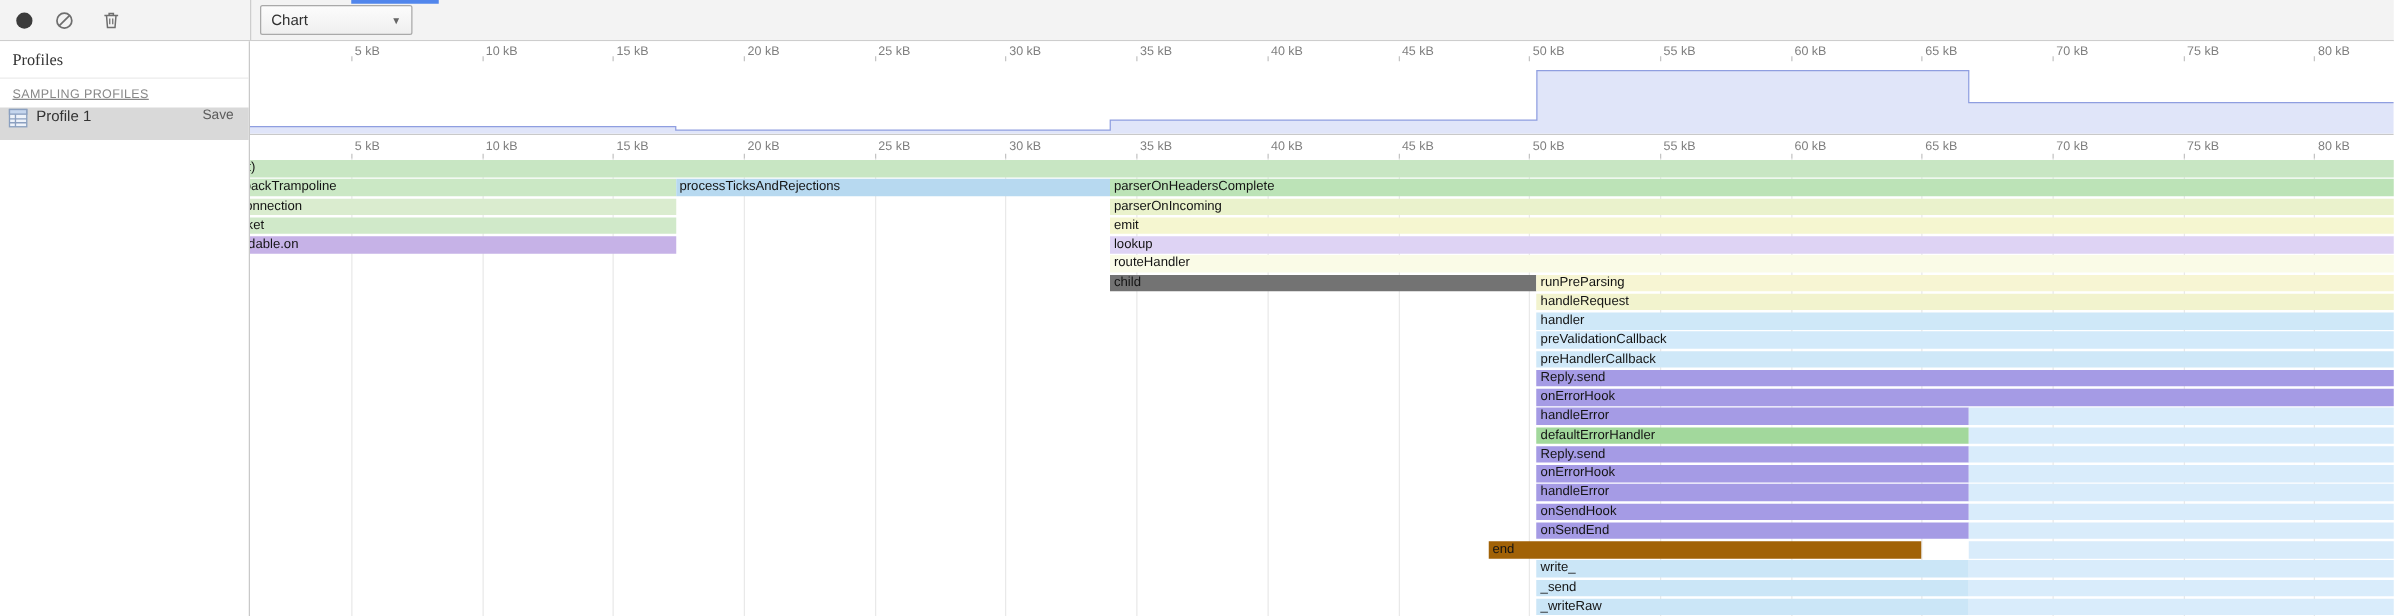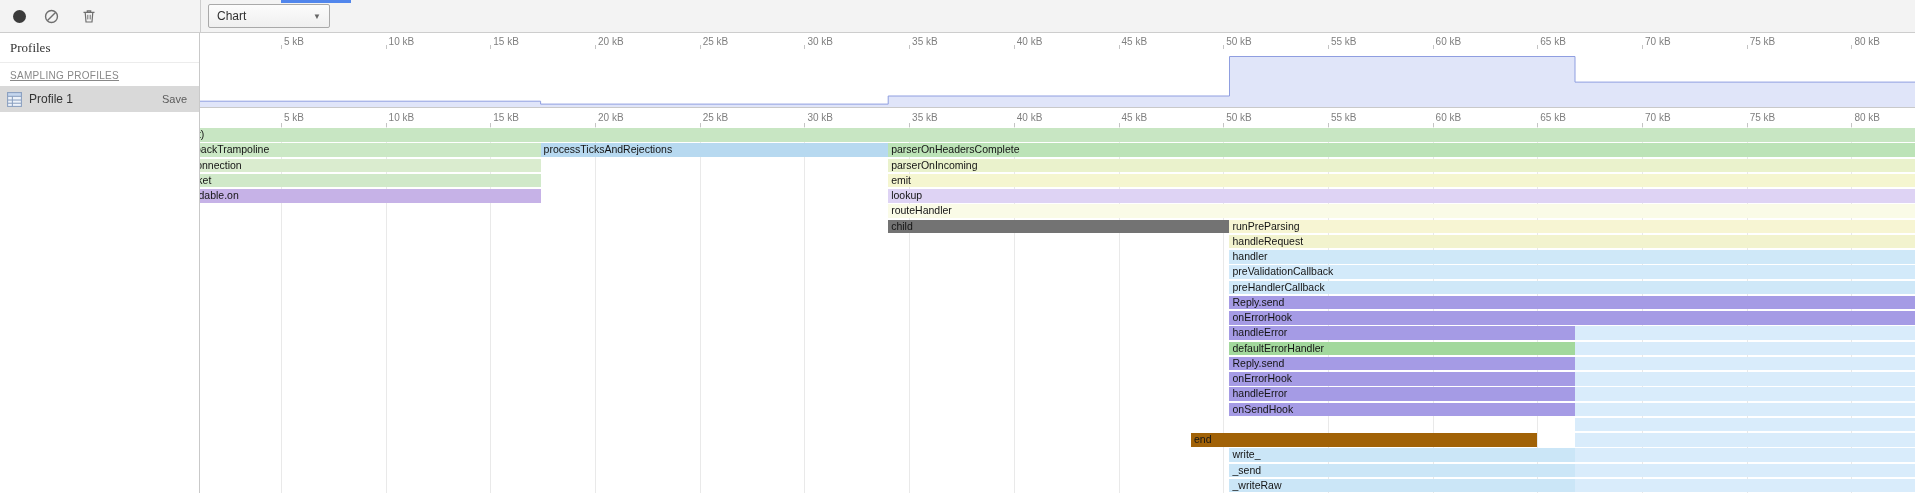--- a/index.html
+++ b/index.html
@@ -30,21 +30,21 @@
   }
   .view-select .caret{margin-left:auto;font-size:8px;color:#666;}
   
   .sidebar{
     position:absolute;top:33px;left:0;width:200px;height:460px;background:#fff;
     border-right:1px solid #c9c9c9;box-sizing:border-box;
   }
   .sidebar-title{height:29px;line-height:29px;padding-left:10px;font-size:13px;color:#333;
     border-bottom:1px solid #ececec;font-family:Liberation Serif, serif;}
   .sidebar-section{padding:7px 0 5px 10px;font-size:10px;color:#888;letter-spacing:.3px;text-decoration:underline;}
-  .profile-item{height:26px;display:flex;align-items:center;background:#d9d9d9;
+  .profile-item{height:26px;display:flex;align-items:flex-start;background:#d9d9d9;
     padding:0 12px 0 6px;cursor:pointer;}
   .profile-icon{width:17px;height:17px;margin-right:6px;flex:none;}
   .profile-name{font-size:12px;color:#333;flex:1;}
   .save-link{font-size:11px;color:#5c5c5c;cursor:pointer;}
   
   .main{position:absolute;top:33px;left:200px;width:1715px;height:460px;overflow:hidden;background:#fff;}
   .ruler{position:relative;width:100%;}
   #ruler-top{height:16px;}
   #overview{height:58px;position:relative;border-bottom:1px solid #c9c9c9;cursor:pointer;}
   #overview svg{position:absolute;left:0;top:0;}
@@ -218,20 +218,21 @@
       <div class="bar" style="top: 214.5px; left: 1029.48px; width: 345.51px; height: 13.5px; background: rgb(162, 216, 156);">defaultErrorHandler</div>
       <div class="bar" style="top: 214.5px; left: 1374.99px; width: 360.168px; height: 13.5px; background: rgb(217, 236, 251);"></div>
       <div class="bar" style="top: 229.75px; left: 1029.48px; width: 345.51px; height: 13.5px; background: rgb(165, 155, 229);">Reply.send</div>
       <div class="bar" style="top: 229.75px; left: 1374.99px; width: 360.168px; height: 13.5px; background: rgb(217, 236, 251);"></div>
       <div class="bar" style="top: 245px; left: 1029.48px; width: 345.51px; height: 13.5px; background: rgb(165, 155, 229);">onErrorHook</div>
       <div class="bar" style="top: 245px; left: 1374.99px; width: 360.168px; height: 13.5px; background: rgb(217, 236, 251);"></div>
       <div class="bar" style="top: 260.25px; left: 1029.48px; width: 345.51px; height: 13.5px; background: rgb(165, 155, 229);">handleError</div>
       <div class="bar" style="top: 260.25px; left: 1374.99px; width: 360.168px; height: 13.5px; background: rgb(217, 236, 251);"></div>
       <div class="bar" style="top: 275.5px; left: 1029.48px; width: 345.51px; height: 13.5px; background: rgb(165, 155, 229);">onSendHook</div>
       <div class="bar" style="top: 275.5px; left: 1374.99px; width: 360.168px; height: 13.5px; background: rgb(217, 236, 251);"></div>
+      <div class="bar" style="top: 290.75px; left: 1029.48px; width: 345.51px; height: 13.5px; background: rgb(165, 155, 229);">onSendEnd</div>
       <div class="bar" style="top: 290.75px; left: 1374.99px; width: 360.168px; height: 13.5px; background: rgb(217, 236, 251);"></div>
       <div class="bar" style="top: 306px; left: 991px; width: 345.51px; height: 13.5px; background: #a16207;">end</div>
       <div class="bar" style="top: 306px; left: 1374.99px; width: 360.168px; height: 13.5px; background: rgb(217, 236, 251);"></div>
       <div class="bar" style="top: 321.25px; left: 1029.48px; width: 345.51px; height: 13.5px; background: rgb(203, 230, 247);">write_</div>
       <div class="bar" style="top: 321.25px; left: 1374.99px; width: 360.168px; height: 13.5px; background: rgb(217, 236, 251);"></div>
       <div class="bar" style="top: 336.5px; left: 1029.48px; width: 345.51px; height: 13.5px; background: rgb(203, 230, 247);">_send</div>
       <div class="bar" style="top: 336.5px; left: 1374.99px; width: 360.168px; height: 13.5px; background: rgb(217, 236, 251);"></div>
       <div class="bar" style="top: 351.75px; left: 1029.48px; width: 345.51px; height: 13.5px; background: rgb(203, 230, 247);">_writeRaw</div>
       <div class="bar" style="top: 351.75px; left: 1374.99px; width: 360.168px; height: 13.5px; background: rgb(217, 236, 251);"></div>
     </div>

